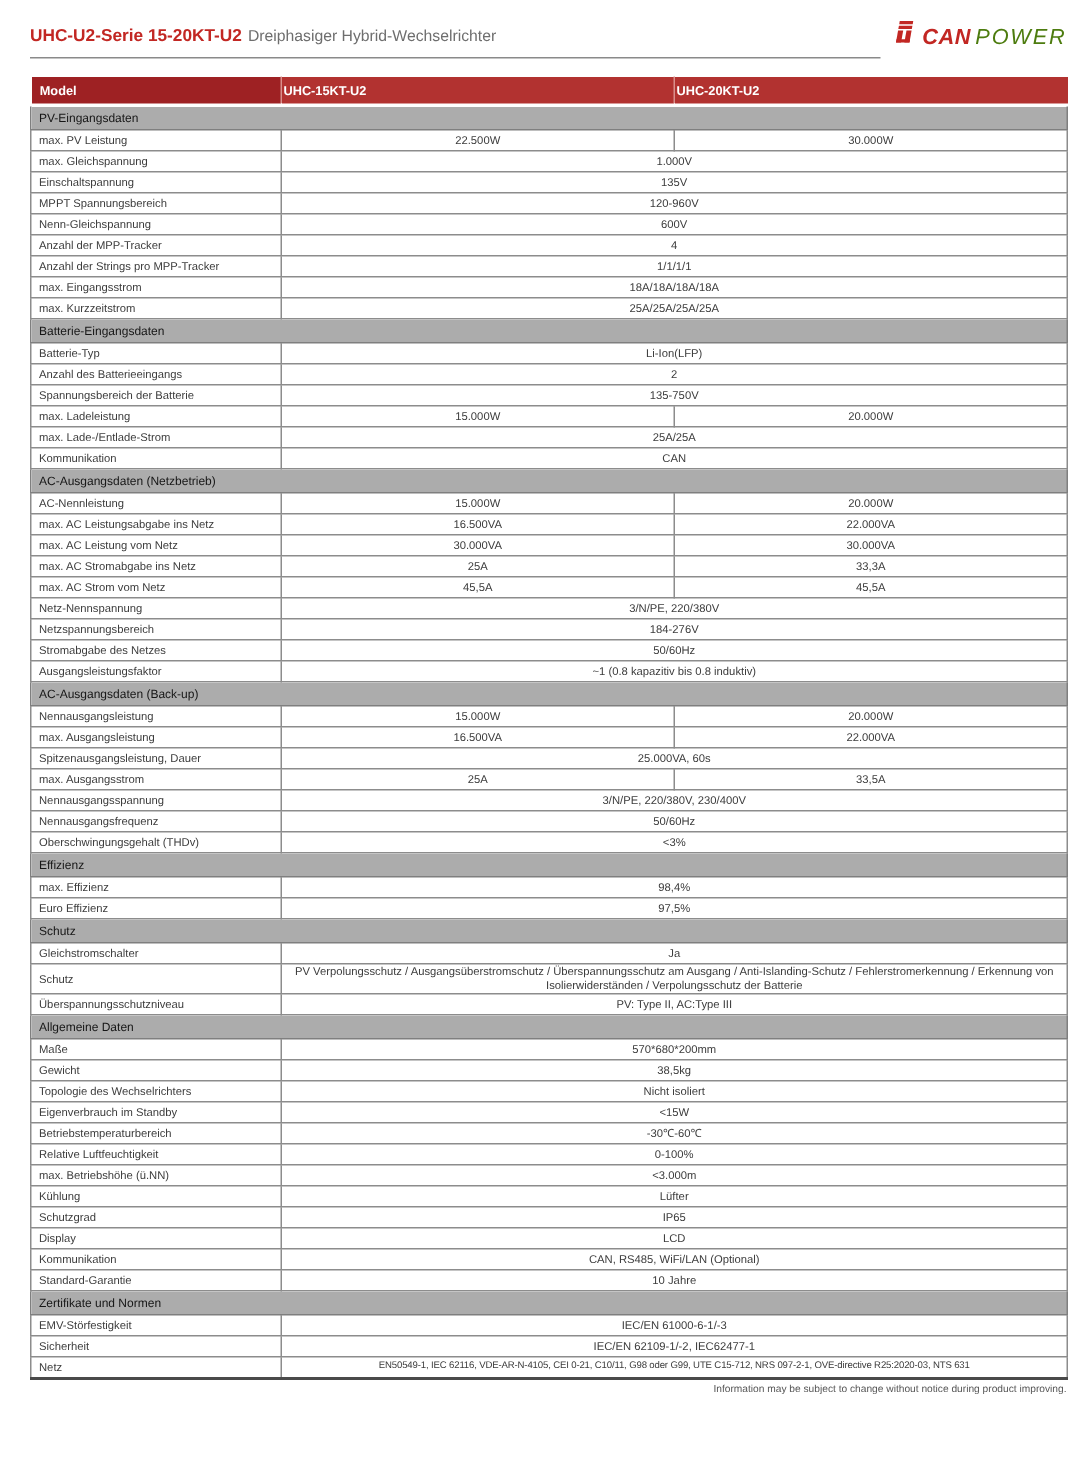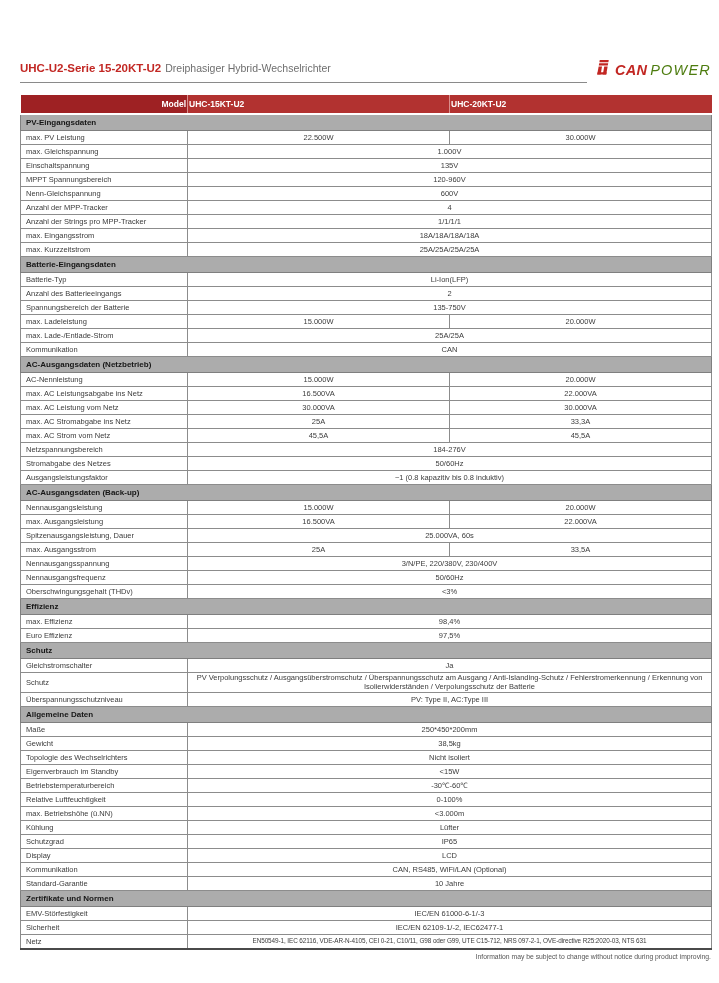--- a/index.html
+++ b/index.html
@@ -5,41 +5,41 @@
   html,body{margin:0;padding:0;background:#fff;}
   body{
     width:719px;height:983px;
     font-family:"Liberation Sans", sans-serif;
     color:#3c3c3c;
     overflow:hidden;
   }
   .page{padding:14px 8px 0 20px;}
 
   
-  .top{display:flex;align-items:center;margin-bottom:12px;margin-top:44px;}
+  .top{display:flex;align-items:flex-start;margin-bottom:12px;}
   .title-wrap{flex:1;border-bottom:1.5px solid #8a8a8a;padding-bottom:6px;white-space:nowrap;}
   .title-main{color:#c22723;font-weight:bold;font-size:11.5px;}
   .title-sub{color:#6e6e6e;font-size:10.5px;margin-left:4px;}
   .logo{display:flex;align-items:center;margin-left:10px;padding-bottom:1px;}
   .logo-icon{display:inline-block;margin-right:3px;transform:skewX(-10deg);}
   .logo-can{color:#c22723;font-weight:bold;font-style:italic;font-size:14.5px;letter-spacing:.3px;}
   .logo-power{color:#4d7c0f;font-style:italic;font-size:14.5px;margin-left:3px;letter-spacing:1.2px;}
 
   
   table{width:691px;border-collapse:collapse;table-layout:fixed;}
   col.c1{width:167px;} col.c2{width:262px;} col.c3{width:262px;}
   td{border:1px solid #8c8c8c;height:13px;font-size:7.5px;color:#3c3c3c;overflow:hidden;}
   thead td{
     background:#b23230;color:#fff;font-weight:bold;font-size:8.5px;
     text-align:left;height:16px;border:none;border-bottom:2px solid #fff;
   }
-  thead td.model{background:#9e2123;text-align:right;padding-left:6px;}
+  thead td.model{background:#9e2123;text-align:left;padding-left:6px;}
   thead td.vhead{border-left:1.5px solid #d98f8c;}
   tr.section-row td{
-    background:#acacac;color:#161616;font-weight:bold;font-size:8px;
+    background:#acacac;color:#161616;font-weight:normal;font-size:8px;
     padding-left:5px;border:1px solid #7f7f7f;
   }
   td.label{text-align:left;padding:0 3px 0 5px;white-space:nowrap;}
   td.val{text-align:center;padding:0 4px;line-height:1.25;}
   td.val.small{font-size:6.4px;letter-spacing:-0.1px;}
   tbody tr:last-child td{border-bottom:2.5px solid #4a4a4a;}
 
   .footer-note{
     width:691px;text-align:right;font-size:6.8px;color:#555;
     margin-top:3px;
@@ -173,20 +173,24 @@
           <td class="label">max. AC Stromabgabe ins Netz</td>
           <td class="val">25A</td>
           <td class="val">33,3A</td>
         </tr>
         <tr>
           <td class="label">max. AC Strom vom Netz</td>
           <td class="val">45,5A</td>
           <td class="val">45,5A</td>
         </tr>
         <tr>
+          <td class="label">Netz-Nennspannung</td>
+          <td class="val" colspan="2">3/N/PE, 220/380V</td>
+        </tr>
+        <tr>
           <td class="label">Netzspannungsbereich</td>
           <td class="val" colspan="2">184-276V</td>
         </tr>
         <tr>
           <td class="label">Stromabgabe des Netzes</td>
           <td class="val" colspan="2">50/60Hz</td>
         </tr>
         <tr>
           <td class="label">Ausgangsleistungsfaktor</td>
           <td class="val" colspan="2">~1 (0.8 kapazitiv bis 0.8 induktiv)</td>
@@ -249,21 +253,21 @@
         </tr>
         <tr>
           <td class="label">Überspannungsschutzniveau</td>
           <td class="val" colspan="2">PV: Type II, AC:Type III</td>
         </tr>
         <tr class="section-row">
           <td colspan="3">Allgemeine Daten</td>
         </tr>
         <tr>
           <td class="label">Maße</td>
-          <td class="val" colspan="2">250*450*200mm</td>
+          <td class="val" colspan="2">570*680*200mm</td>
         </tr>
         <tr>
           <td class="label">Gewicht</td>
           <td class="val" colspan="2">38,5kg</td>
         </tr>
         <tr>
           <td class="label">Topologie des Wechselrichters</td>
           <td class="val" colspan="2">Nicht isoliert</td>
         </tr>
         <tr>

